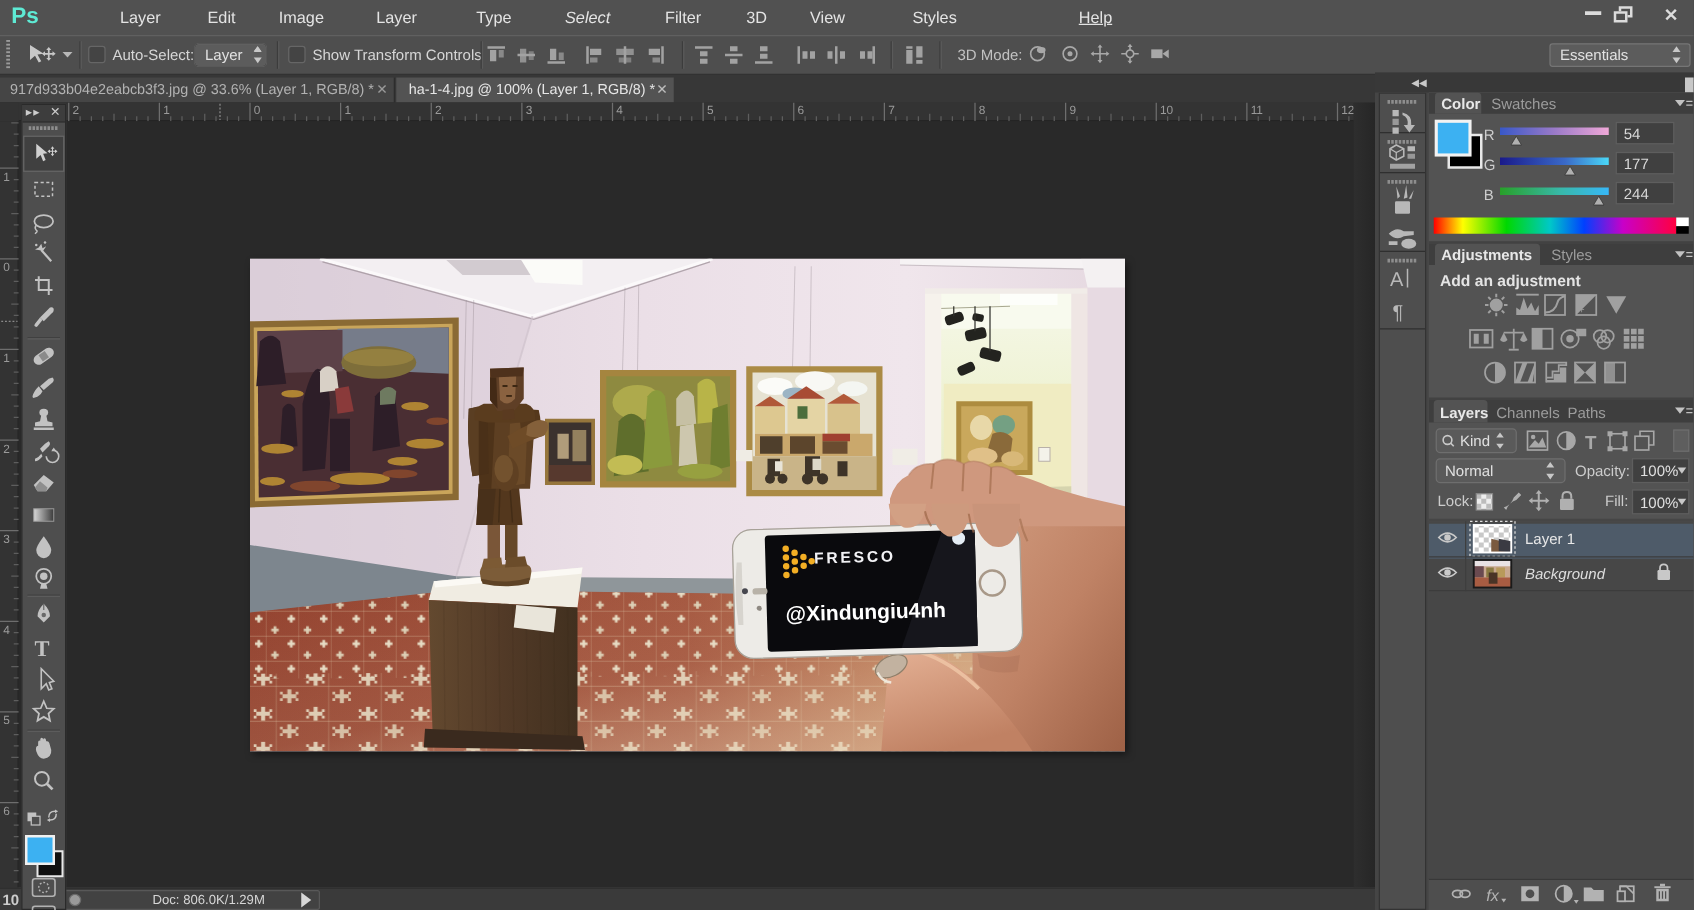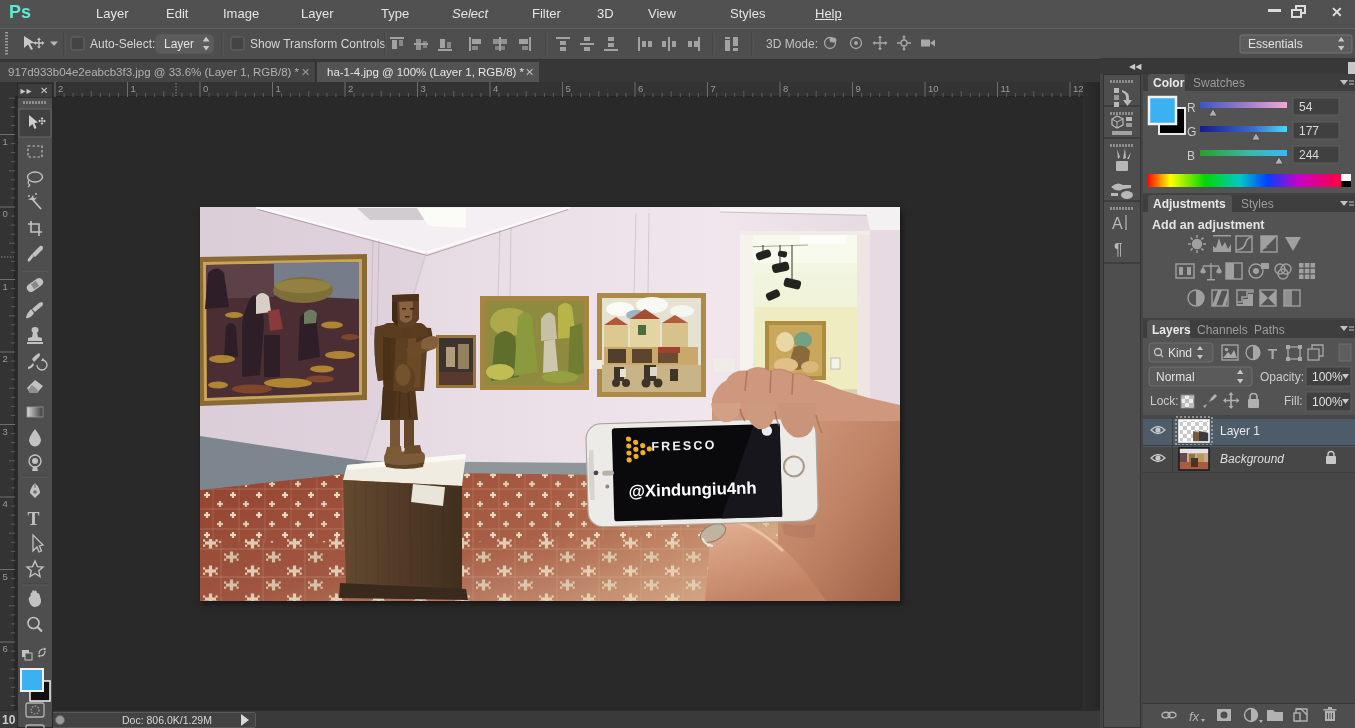--- a/index.html
+++ b/index.html
@@ -18,21 +18,21 @@
       <span class="abs" style="left:96px;">Layer</span>
         <span class="abs" style="left:166px;">Edit</span>
         <span class="abs" style="left:223px;">Image</span>
         <span class="abs" style="left:301px;">Layer</span>
         <span class="abs" style="left:381px;">Type</span>
         <span class="abs" style="left:452px;font-style:italic;">Select</span>
         <span class="abs" style="left:532px;">Filter</span>
         <span class="abs" style="left:597px;">3D</span>
         <span class="abs" style="left:648px;">View</span>
         <span class="abs" style="left:730px;">Styles</span>
-        <span class="abs" style="left:815px;text-decoration:underline;">Help</span>
+        <span class="abs" style="left:863px;text-decoration:underline;">Help</span>
     </div>
 
     <div class="abs" style="left:1268px;top:9px;width:13px;height:3px;background:#dcdcdc;"></div>
     <div class="abs" style="left:1295px;top:5px;width:11px;height:9px;border:2px solid #dcdcdc;"></div>
     <div class="abs" style="left:1291px;top:9px;width:11px;height:9px;border:2px solid #dcdcdc;background:#515151;"></div>
     <div class="abs" style="left:1331px;top:4px;font-size:14px;font-weight:bold;color:#dcdcdc;">✕</div>
   </div>
 
   <div class="abs" id="optbar" style="left:0;top:28px;width:1355px;height:32px;background:#4e4e4e;border-top:1px solid #606060;border-bottom:1px solid #323232;">
     <svg class="abs" style="left:0;top:0;" width="1355" height="30" viewBox="0 0 1355 30">

